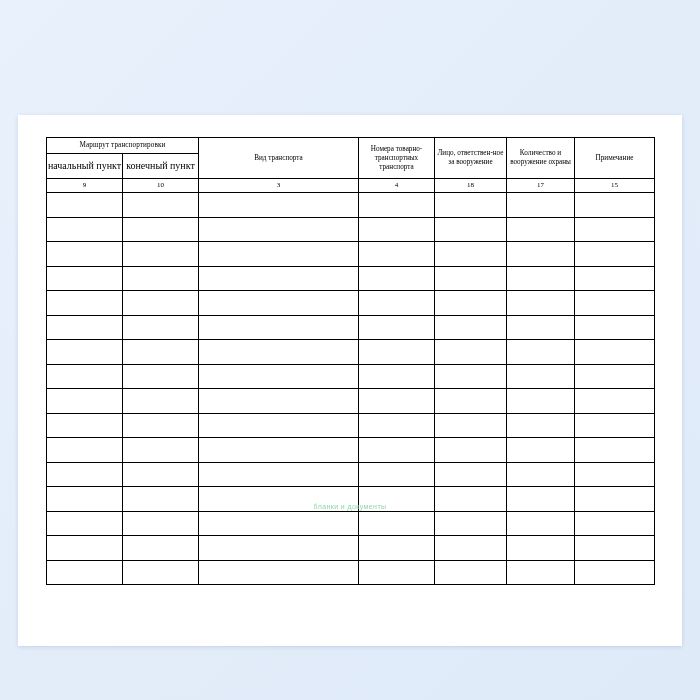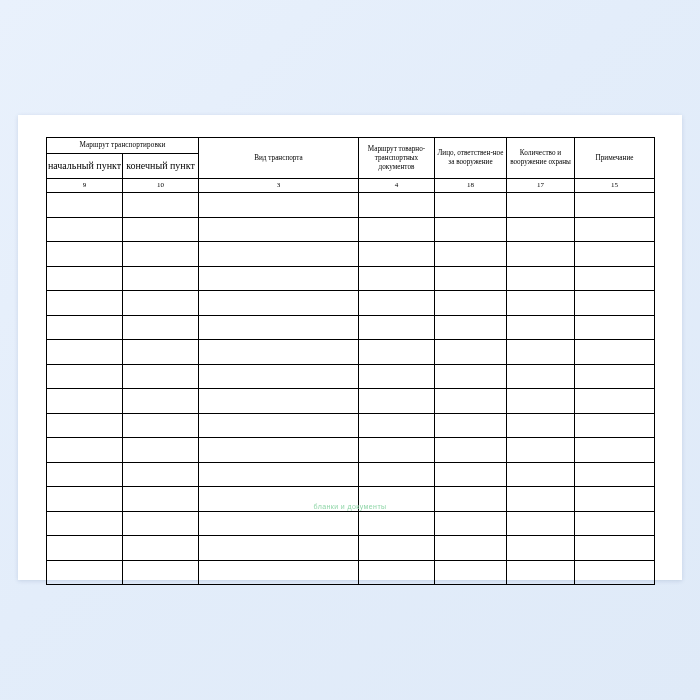--- a/index.html
+++ b/index.html
@@ -18,21 +18,21 @@
     width: 700px;
     height: 700px;
     background: linear-gradient(135deg, #e9f1fc 0%, #e3edfa 45%, #dfeaf8 100%);
   }
   
   #paper {
     position: absolute;
     left: 18px;
     top: 115px;
     width: 664px;
-    height: 465px;
+    height: 531px;
     background: #ffffff;
     box-shadow: 0 1px 4px rgba(60,90,140,0.18);
   }
   #table-wrap {
     position: absolute;
     left: 28px;
     top: 22px;
     width: 608px;
   }
   table.doc-table {
@@ -113,21 +113,21 @@
           <col class="c-transp">
           <col class="c-docs">
           <col class="c-person">
           <col class="c-guard">
           <col class="c-note">
         </colgroup>
         <thead>
           <tr>
             <th class="hdr-group" colspan="2">Маршрут транспортировки</th>
             <th class="hdr-main" rowspan="2">Вид транспорта</th>
-            <th class="hdr-main" rowspan="2">Маршрут товарно-транспортных документов</th>
+            <th class="hdr-main" rowspan="2">Номера товарно-транспортных транспорта</th>
             <th class="hdr-main" rowspan="2">Лицо, ответствен-ное за вооружение</th>
             <th class="hdr-main" rowspan="2">Количество и вооружение охраны</th>
             <th class="hdr-main" rowspan="2">Примечание</th>
           </tr>
           <tr>
             <th class="hdr-sub">начальный пункт</th>
             <th class="hdr-sub">конечный пункт</th>
           </tr>
           <tr class="num-row">
             <td>9</td>

